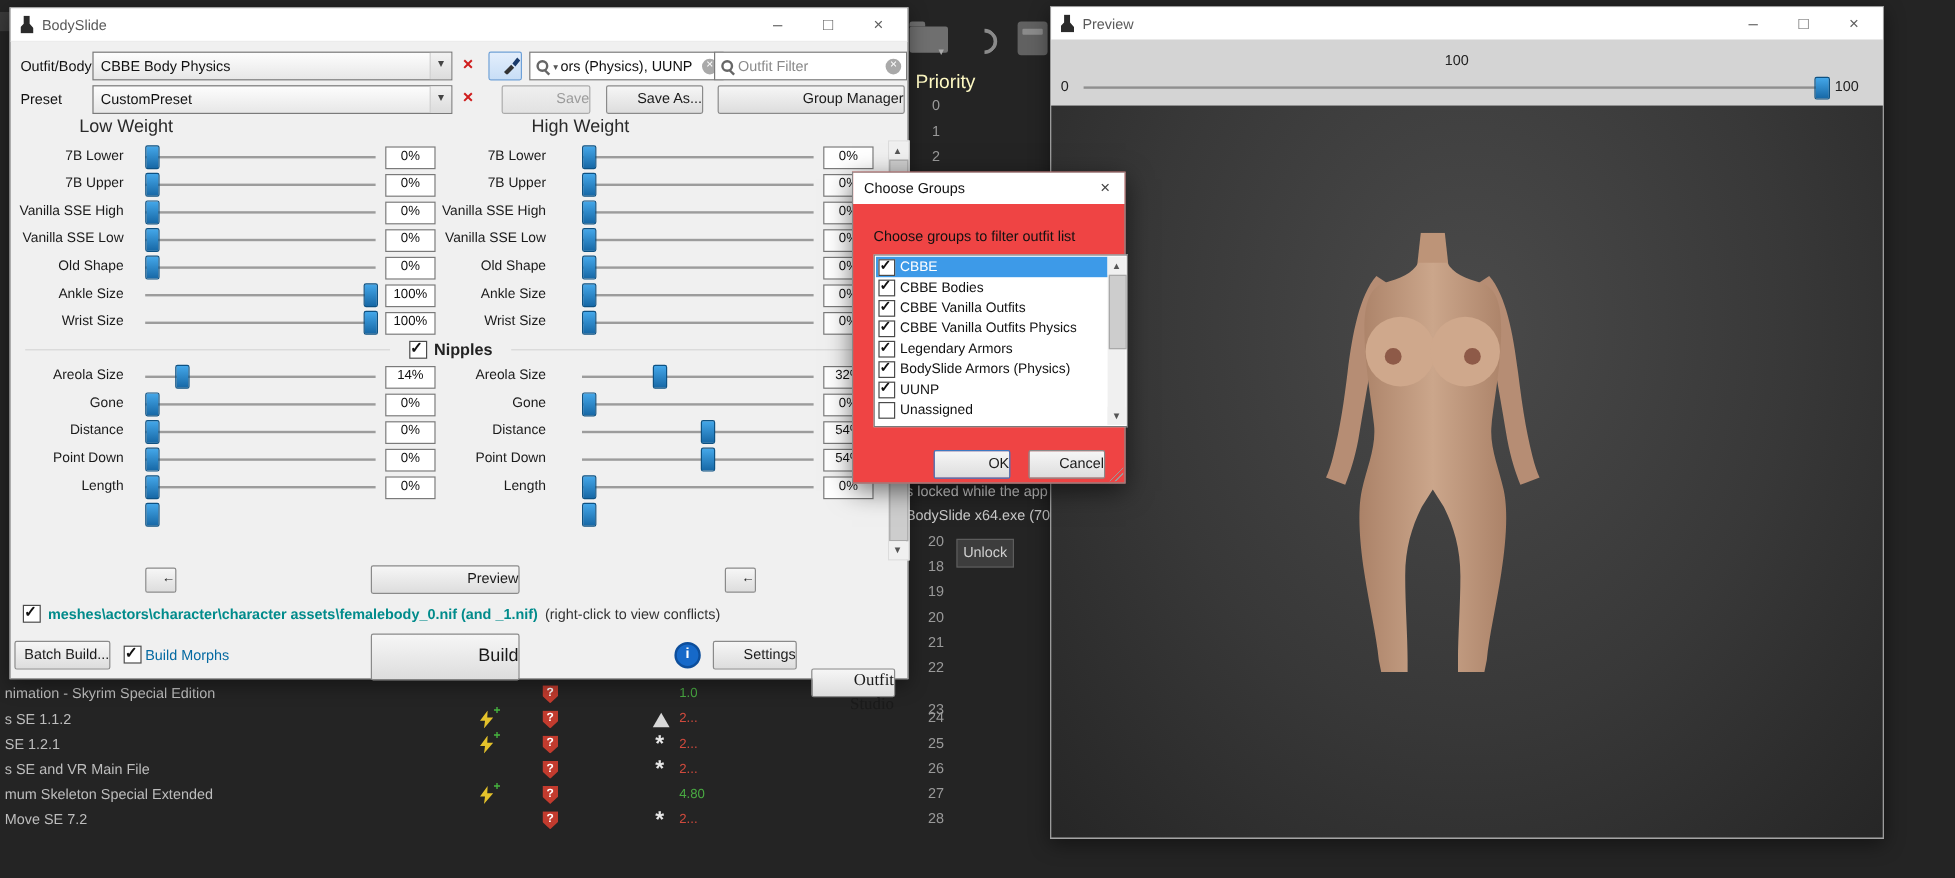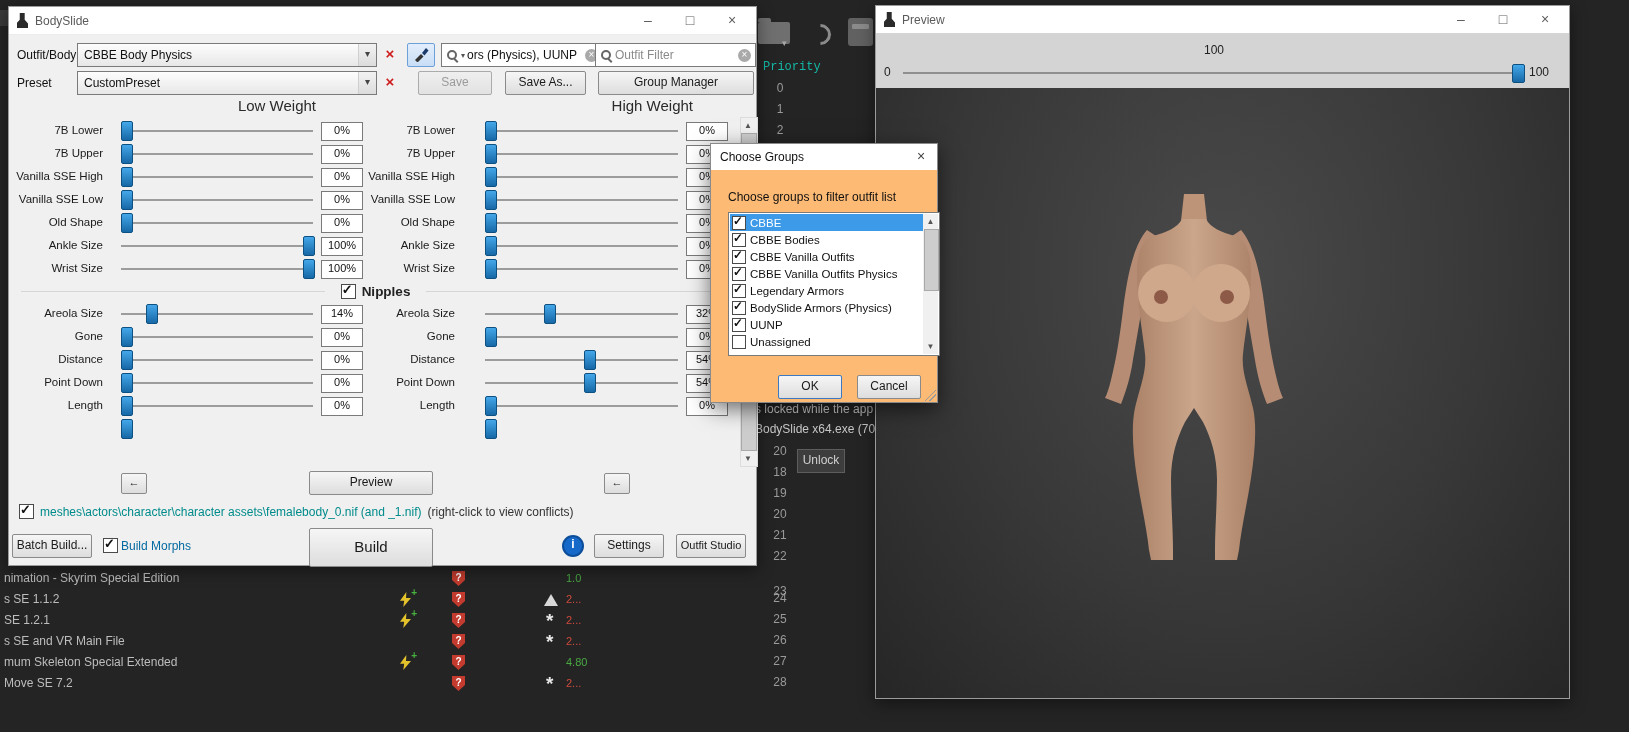--- a/index.html
+++ b/index.html
@@ -10,21 +10,21 @@
   
   .win{position:absolute;background:#f0f0f0;border:1px solid #9b9b9b;box-shadow:0 4px 16px rgba(0,0,0,.45);}
   .titlebar{position:absolute;left:0;top:0;right:0;height:27px;background:#ffffff;display:flex;align-items:center;border-bottom:1px solid #ececec;}
   .title-text{font-size:12px;color:#5a5a5a;margin-left:7px;}
   .app-icon{display:inline-block;width:11px;height:15px;margin-left:8px;background:#2b2b2b;
     clip-path:polygon(25% 0,70% 0,70% 45%,100% 70%,100% 100%,0 100%,0 65%,25% 45%);}
   .win-btn{position:absolute;top:0;width:32px;height:26px;text-align:center;line-height:26px;color:#5f5f5f;font-size:14px;cursor:default;}
 
   
   .btn{position:absolute;background:linear-gradient(#f6f6f6,#dddddd);border:1px solid #8a8a8a;border-radius:2px;
-       font-size:12px;color:#1a1a1a;text-align:center;line-height:20px;height:22px;}
+       font-size:12px;color:#1a1a1a;text-align:right;line-height:20px;height:22px;}
   .btn.disabled{color:#9b9b9b;background:linear-gradient(#efefef,#e2e2e2);border-color:#ababab;}
   .btn.big{height:37px;line-height:35px;font-size:15px;}
   .btn.small{height:19px;line-height:17px;font-size:11px;}
   .checkbox{display:inline-block;width:13px;height:13px;background:#fff;border:1px solid #4a4a4a;position:relative;flex:none;}
   .checkbox.checked::after{content:"✓";position:absolute;left:0px;top:-3px;font-size:13px;font-weight:bold;color:#111;}
   .checkbox.small{width:12px;height:12px;}
   .checkbox.small.checked::after{font-size:12px;top:-3px;}
   .combo{position:absolute;height:22px;background:linear-gradient(#fdfdfd,#e7e7e7);border:1px solid #7a7a7a;display:flex;align-items:center;}
   .combo-text{flex:1;padding-left:6px;font-size:12px;color:#111;white-space:nowrap;overflow:hidden;}
   .combo-arrow{width:17px;height:100%;text-align:center;color:#444;font-size:10px;line-height:20px;border-left:1px solid #cfcfcf;background:linear-gradient(#f2f2f2,#dcdcdc);}
@@ -32,21 +32,21 @@
   .searchbox{position:absolute;height:22px;background:#fff;border:1px solid #7a7a7a;display:flex;align-items:center;padding:0 4px;gap:2px;}
   .search-glass{width:13px;height:13px;position:relative;flex:none;}
   .search-glass::before{content:"";position:absolute;left:1px;top:1px;width:6px;height:6px;border:2px solid #666;border-radius:50%;}
   .search-glass::after{content:"";position:absolute;left:9px;top:9px;width:2px;height:5px;background:#666;transform:rotate(-45deg);}
   .search-drop{font-size:8px;color:#555;flex:none;}
   .search-text{flex:1;font-size:12px;color:#111;white-space:nowrap;overflow:hidden;}
   .search-text.placeholder{color:#8a8a8a;}
   .clear-btn{flex:none;width:13px;height:13px;border-radius:50%;background:#a9a9a9;color:#fff;font-size:10px;line-height:12px;text-align:center;}
 
   
-  .colhead{position:absolute;font-size:15px;color:#2a2a2a;text-align:right;}
+  .colhead{position:absolute;font-size:15px;color:#2a2a2a;text-align:left;}
   .slider-scroll-area{position:absolute;left:2px;top:110px;width:729px;height:348px;overflow:hidden;padding-top:2px;}
   .sechead{position:relative;height:22px;display:flex;align-items:center;justify-content:center;gap:6px;}
   .sechead::before,.sechead::after{content:"";flex:1;height:1px;background:#d6d6d6;margin:0 10px;}
   .sectitle{font-size:13.5px;font-weight:bold;color:#222;}
   .srow{position:relative;height:23px;}
   .slabel{position:absolute;top:5px;font-size:11.5px;color:#1a1a1a;text-align:right;white-space:nowrap;}
   .slabel.l1{left:0;width:92px;}
   .slabel.l2{left:352px;width:92px;}
   .strack{position:absolute;top:0;height:23px;}
   .sline{position:absolute;left:0;right:0;top:11px;height:2px;background:#9c9c9c;}
@@ -54,27 +54,27 @@
   .pctbox{position:absolute;top:3px;width:40px;height:17px;background:#fff;border:1px solid #7a7a7a;font-size:11px;color:#111;text-align:center;line-height:15px;}
   .pctbox.b1{left:310px;}
   .pctbox.b2{left:675px;}
   .vsb{position:absolute;left:731px;top:110px;width:16px;height:348px;background:#f0f0f0;border:1px solid #dcdcdc;}
   .vsb-arrow{position:absolute;left:0;width:14px;height:15px;text-align:center;font-size:8px;color:#555;line-height:15px;background:#f0f0f0;}
   .vsb-arrow.up{top:0;}
   .vsb-arrow.down{bottom:0;}
   .vsb-thumb{position:absolute;left:0;top:15px;bottom:15px;width:14px;background:#cdcdcd;border:1px solid #a9a9a9;}
 
   .mesh-check-row{position:absolute;left:10px;top:497px;display:flex;align-items:center;gap:6px;}
-  .mesh-path{font-size:12px;color:#008b8b;white-space:nowrap;}
+  .mesh-path{font-size:12px;color:#008b8b;white-space:nowrap;font-weight:bold;}
   .mesh-note{font-size:12px;color:#333;white-space:nowrap;}
   .cb-label{font-size:12px;color:#0369a1;}
   .info-icon{position:absolute;width:18px;height:18px;border-radius:50%;background:#1669c9;border:2px solid #0d4e9b;color:#fff;font-size:12px;font-weight:bold;text-align:center;line-height:15px;}
 
   
-  .dialog{position:absolute;left:710px;top:143px;width:226px;height:258px;background:#fdba74;border:1px solid #8a8a8a;box-shadow:0 6px 20px rgba(0,0,0,.55);z-index:30;}
+  .dialog{position:absolute;left:710px;top:143px;width:226px;height:258px;background:#ef4444;border:1px solid #8a8a8a;box-shadow:0 6px 20px rgba(0,0,0,.55);z-index:30;}
   .dlg-title{position:absolute;left:0;top:0;right:0;height:26px;background:#fff;display:flex;align-items:center;}
   .dlg-title-text{font-size:12px;color:#111;margin-left:9px;}
   .dlg-close{position:absolute;right:0;top:0;width:32px;height:25px;text-align:center;line-height:25px;color:#444;font-size:14px;}
   .dlg-prompt{position:absolute;left:17px;top:46px;font-size:12px;color:#111;}
   .group-list{position:absolute;left:17px;top:68px;width:193px;height:140px;background:#fff;border:1px solid #7a7a7a;overflow:hidden;padding:1px 16px 1px 1px;}
   .gitem{height:17px;display:flex;align-items:center;gap:4px;padding-left:2px;font-size:11.5px;color:#111;white-space:nowrap;}
   .gitem.selected{background:#3d9ae8;color:#fff;}
   .glabel{overflow:hidden;}
   .glist-sb{position:absolute;right:1px;top:1px;bottom:1px;width:15px;background:#f0f0f0;}
   .glist-sb .vsb-arrow{width:15px;}
@@ -120,21 +120,21 @@
 <body>
 
 <div id="screen">
 
   <span class="mo2-corner-icon"></span>
   <span class="icon-folder"></span>
   <span class="folder-chev">▾</span>
   <span class="icon-undo"></span>
   <span class="icon-drive"></span>
 
-  <div class="abs" style="left:763px;top:60px;color:#14b8a6;font-size:12px;font-family:Liberation Mono, monospace;">Priority</div>
+  <div class="abs" style="left:763px;top:60px;color:#fef9c3;font-size:16px;">Priority</div>
   <div>
       <div class="prio" style="top: 81px;">0</div>
       <div class="prio" style="top: 102px;">1</div>
       <div class="prio" style="top: 123px;">2</div>
     </div>
   <div>
       <div class="prio" style="top: 444px;">20</div>
       <div class="prio" style="top: 465px;">18</div>
       <div class="prio" style="top: 486px;">19</div>
       <div class="prio" style="top: 507px;">20</div>
@@ -451,21 +451,21 @@
       <span class="mesh-note">(right-click to view conflicts)</span>
     </div>
 
     
     <div class="btn" style="left:3px;top:527px;width:78px;">Batch Build...</div>
     <span class="checkbox checked abs" style="left:94px;top:531px;"></span>
     <span class="cb-label abs" style="left:112px;top:532px;">Build Morphs</span>
     <div class="btn big" style="left:300px;top:521px;width:122px;">Build</div>
     <span class="info-icon" style="left:553px;top:528px;">i</span>
     <div class="btn" style="left:585px;top:527px;width:68px;">Settings</div>
-    <div class="btn" style="left:667px;top:527px;width:68px;font-size:11px;">Outfit Studio</div>
+    <div class="btn" style="left:667px;top:550px;width:68px;font-size:14px;font-family:Liberation Serif, serif;">Outfit Studio</div>
   </div>
 
   <div class="win" style="left:875px;top:5px;width:693px;height:692px;">
     <div class="titlebar">
       <span class="app-icon"></span>
       <span class="title-text">Preview</span>
       <span class="win-btn" style="right:92px;">–</span>
       <span class="win-btn" style="right:50px;">□</span>
       <span class="win-btn" style="right:8px;">×</span>
     </div>

